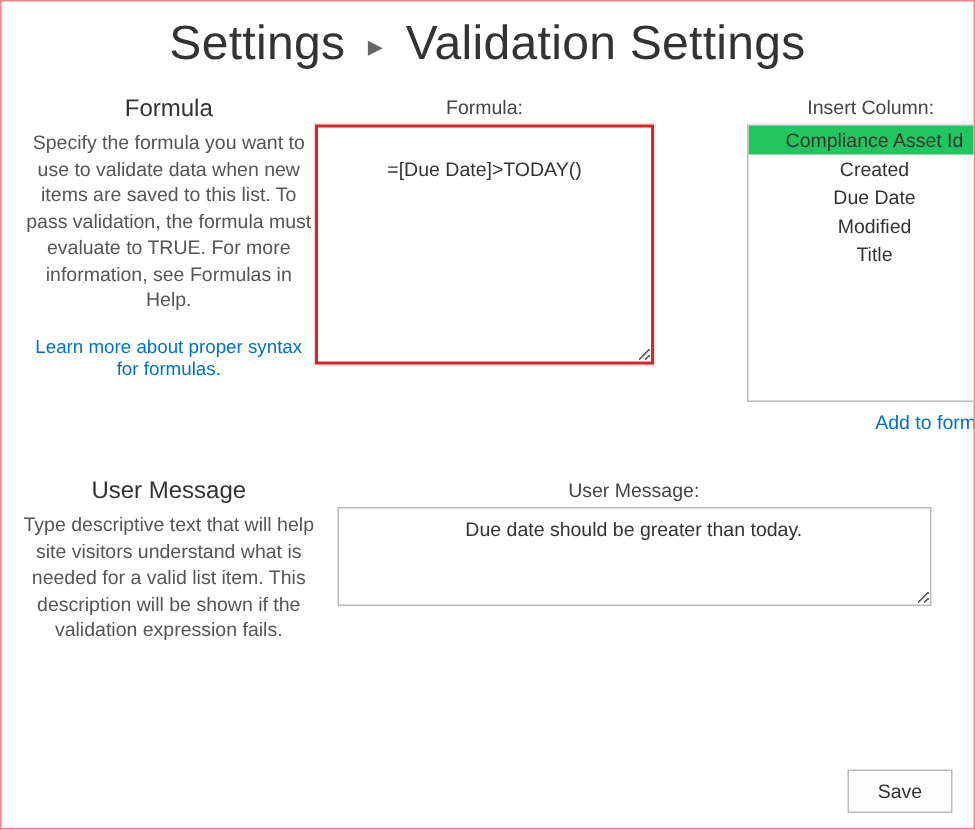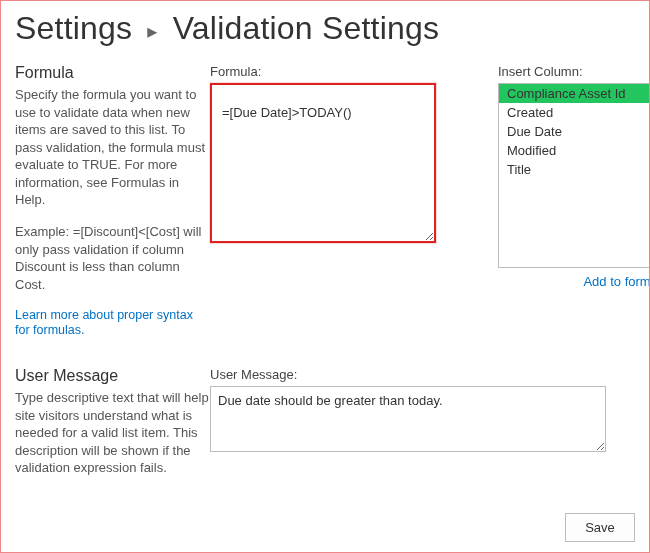--- a/index.html
+++ b/index.html
@@ -1,15 +1,15 @@
 <!DOCTYPE html>
 <html><head>
 <meta charset="utf-8">
 <style>
-  * { box-sizing: border-box; }
+  * { box-sizing: border-box; text-align: center; }
   html, body { margin: 0; padding: 0; }
   body {
     font-family: "Segoe UI", "Segoe UI Light", Arial, sans-serif;
     font-size: 13px;
     color: #444;
     width: 650px;
     height: 553px;
     border: 1px solid #e88;
     background: #fff;
     position: relative;
@@ -103,21 +103,20 @@
 <h1 class="breadcrumb">
   <span class="crumb-link">Settings</span>
   <span class="sep">▸</span>
   <span>Validation Settings</span>
 </h1>
 
 <div class="section-row">
   <div class="side">
     <h3>Formula</h3>
     <p>Specify the formula you want to use to validate data when new items are saved to this list. To pass validation, the formula must evaluate to TRUE. For more information, see Formulas in Help.</p>
-    <p>Example: =[Discount]&lt;[Cost] will only pass validation if column Discount is less than column Cost.</p>
     <a href="#" class="link">Learn more about proper syntax for formulas.</a>
   </div>
   <div class="main">
     <div class="field-col">
       <label class="fld">Formula:</label>
       <textarea class="formula" style="">=[Due Date]&gt;TODAY()</textarea>
     </div>
     <div class="side-col">
       <label class="fld">Insert Column:</label>
       <div class="col-list">

